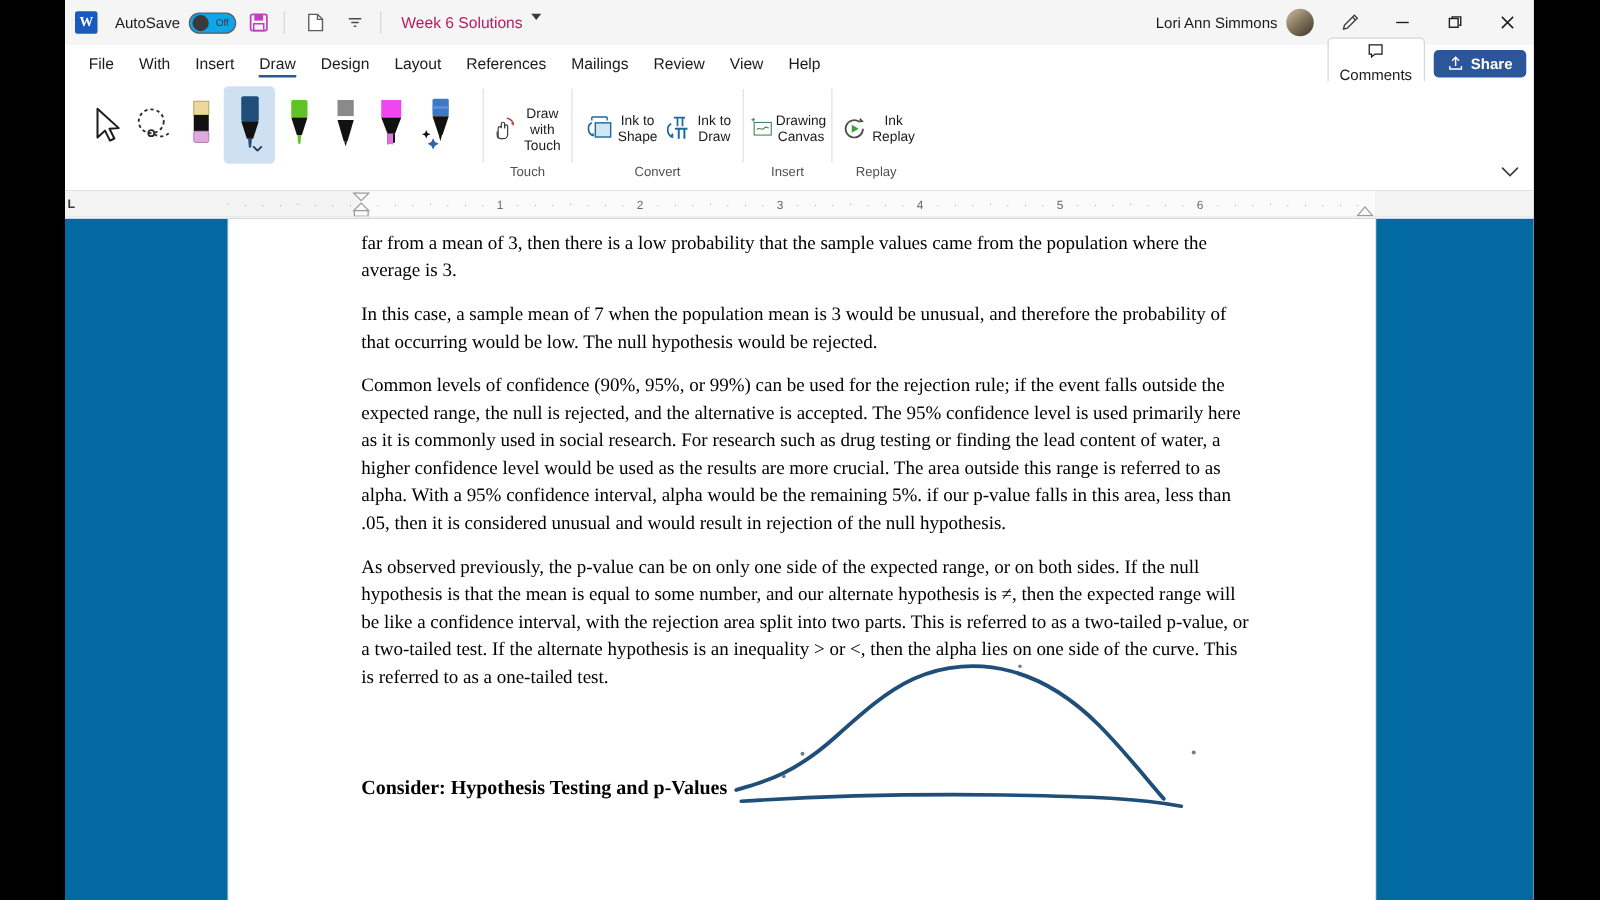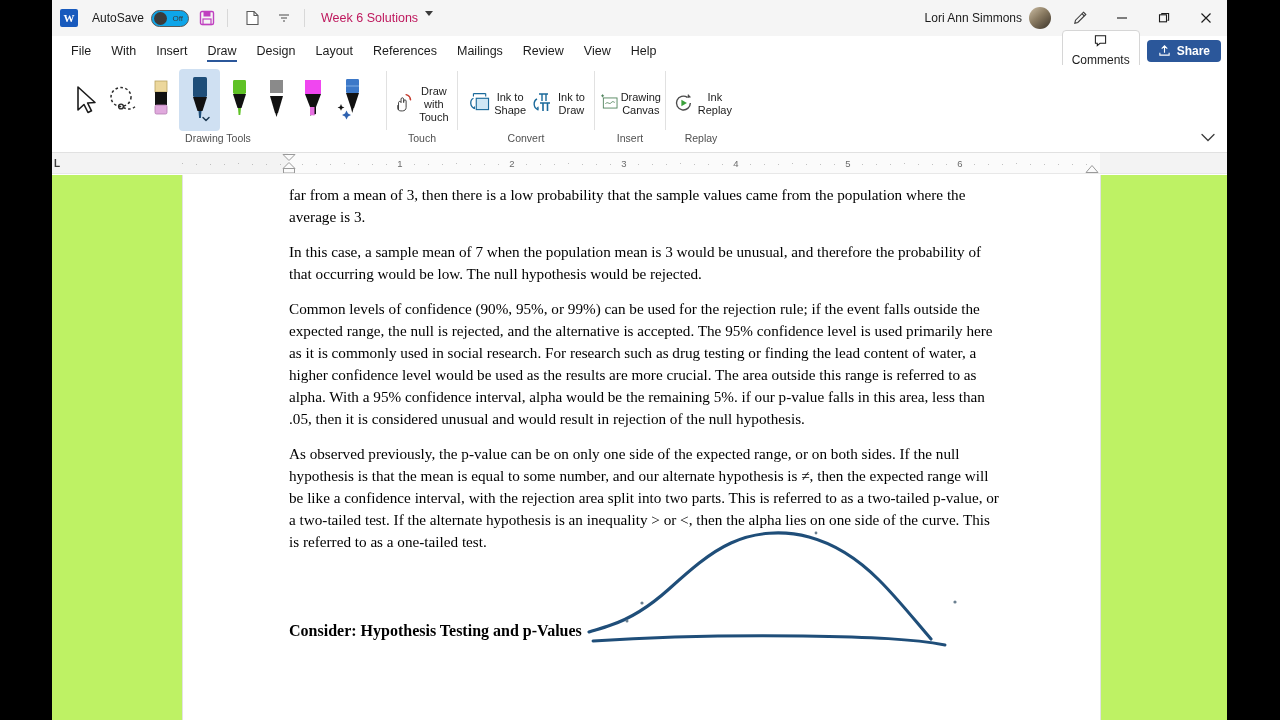--- a/index.html
+++ b/index.html
@@ -183,21 +183,21 @@
   .ruler .tickwrap { position: absolute; top: 0; left: 0; height: 21px; width: 100%; }
   .tab-stop-L {
     position: absolute; left: 2px; top: 5px;
     font-size: 10px; color: #3b3b3b; font-weight: bold;
   }
 
   
   .docarea {
     position: absolute; left: 0; top: 175px;
     width: 1175px; height: 545px;
-    background: #bef264; overflow: hidden;
+    background: #0369a1; overflow: hidden;
   }
   .page {
     position: absolute; left: 131px; top: 0;
     width: 917px; min-height: 560px;
     background: #ffffff;
     box-shadow: 0 0 0 1px #e2e2e2;
   }
   .page-inner {
     position: absolute; left: 106px; top: 0px;
     width: 710px;
@@ -377,21 +377,20 @@
           <svg width="30" height="46" viewBox="0 0 30 46">
             <rect x="11" y="2" width="13" height="14" rx="1.2" fill="#3c78c8"></rect>
             <rect x="11" y="8" width="13" height="2" fill="#5e93d6"></rect>
             <path d="M11 16h13l-5 15h-3z" fill="#111"></path>
             <path d="M16 31h2.6l-1.3 5z" fill="#111"></path>
             <path d="M6 27l1 2.4 2.4 1-2.4 1L6 33.8l-1-2.4-2.4-1 2.4-1z" fill="#111"></path>
             <path d="M11.5 33.5l1.5 3 3 1.5-3 1.5-1.5 3-1.5-3-3-1.5 3-1.5z" fill="#2f62b0"></path>
           </svg>
         </div>
       </div>
-      <div class="grp-label">Drawing Tools</div>
     </div>
 
     <div class="grp-div"></div>
 
     <div class="grp" style="width:66px">
       <div class="grp-row">
         <div class="bigbtn">
           <svg width="30" height="26" viewBox="0 0 30 26">
             <path d="M19 2.5c3.5 1 5.5 3.5 5.8 6.5" fill="none" stroke="#c43b2e" stroke-width="1.6" stroke-linecap="round"></path>
             <path d="M24.8 9l-2.6-1.2 3.1-1.3z" fill="#c43b2e"></path>

